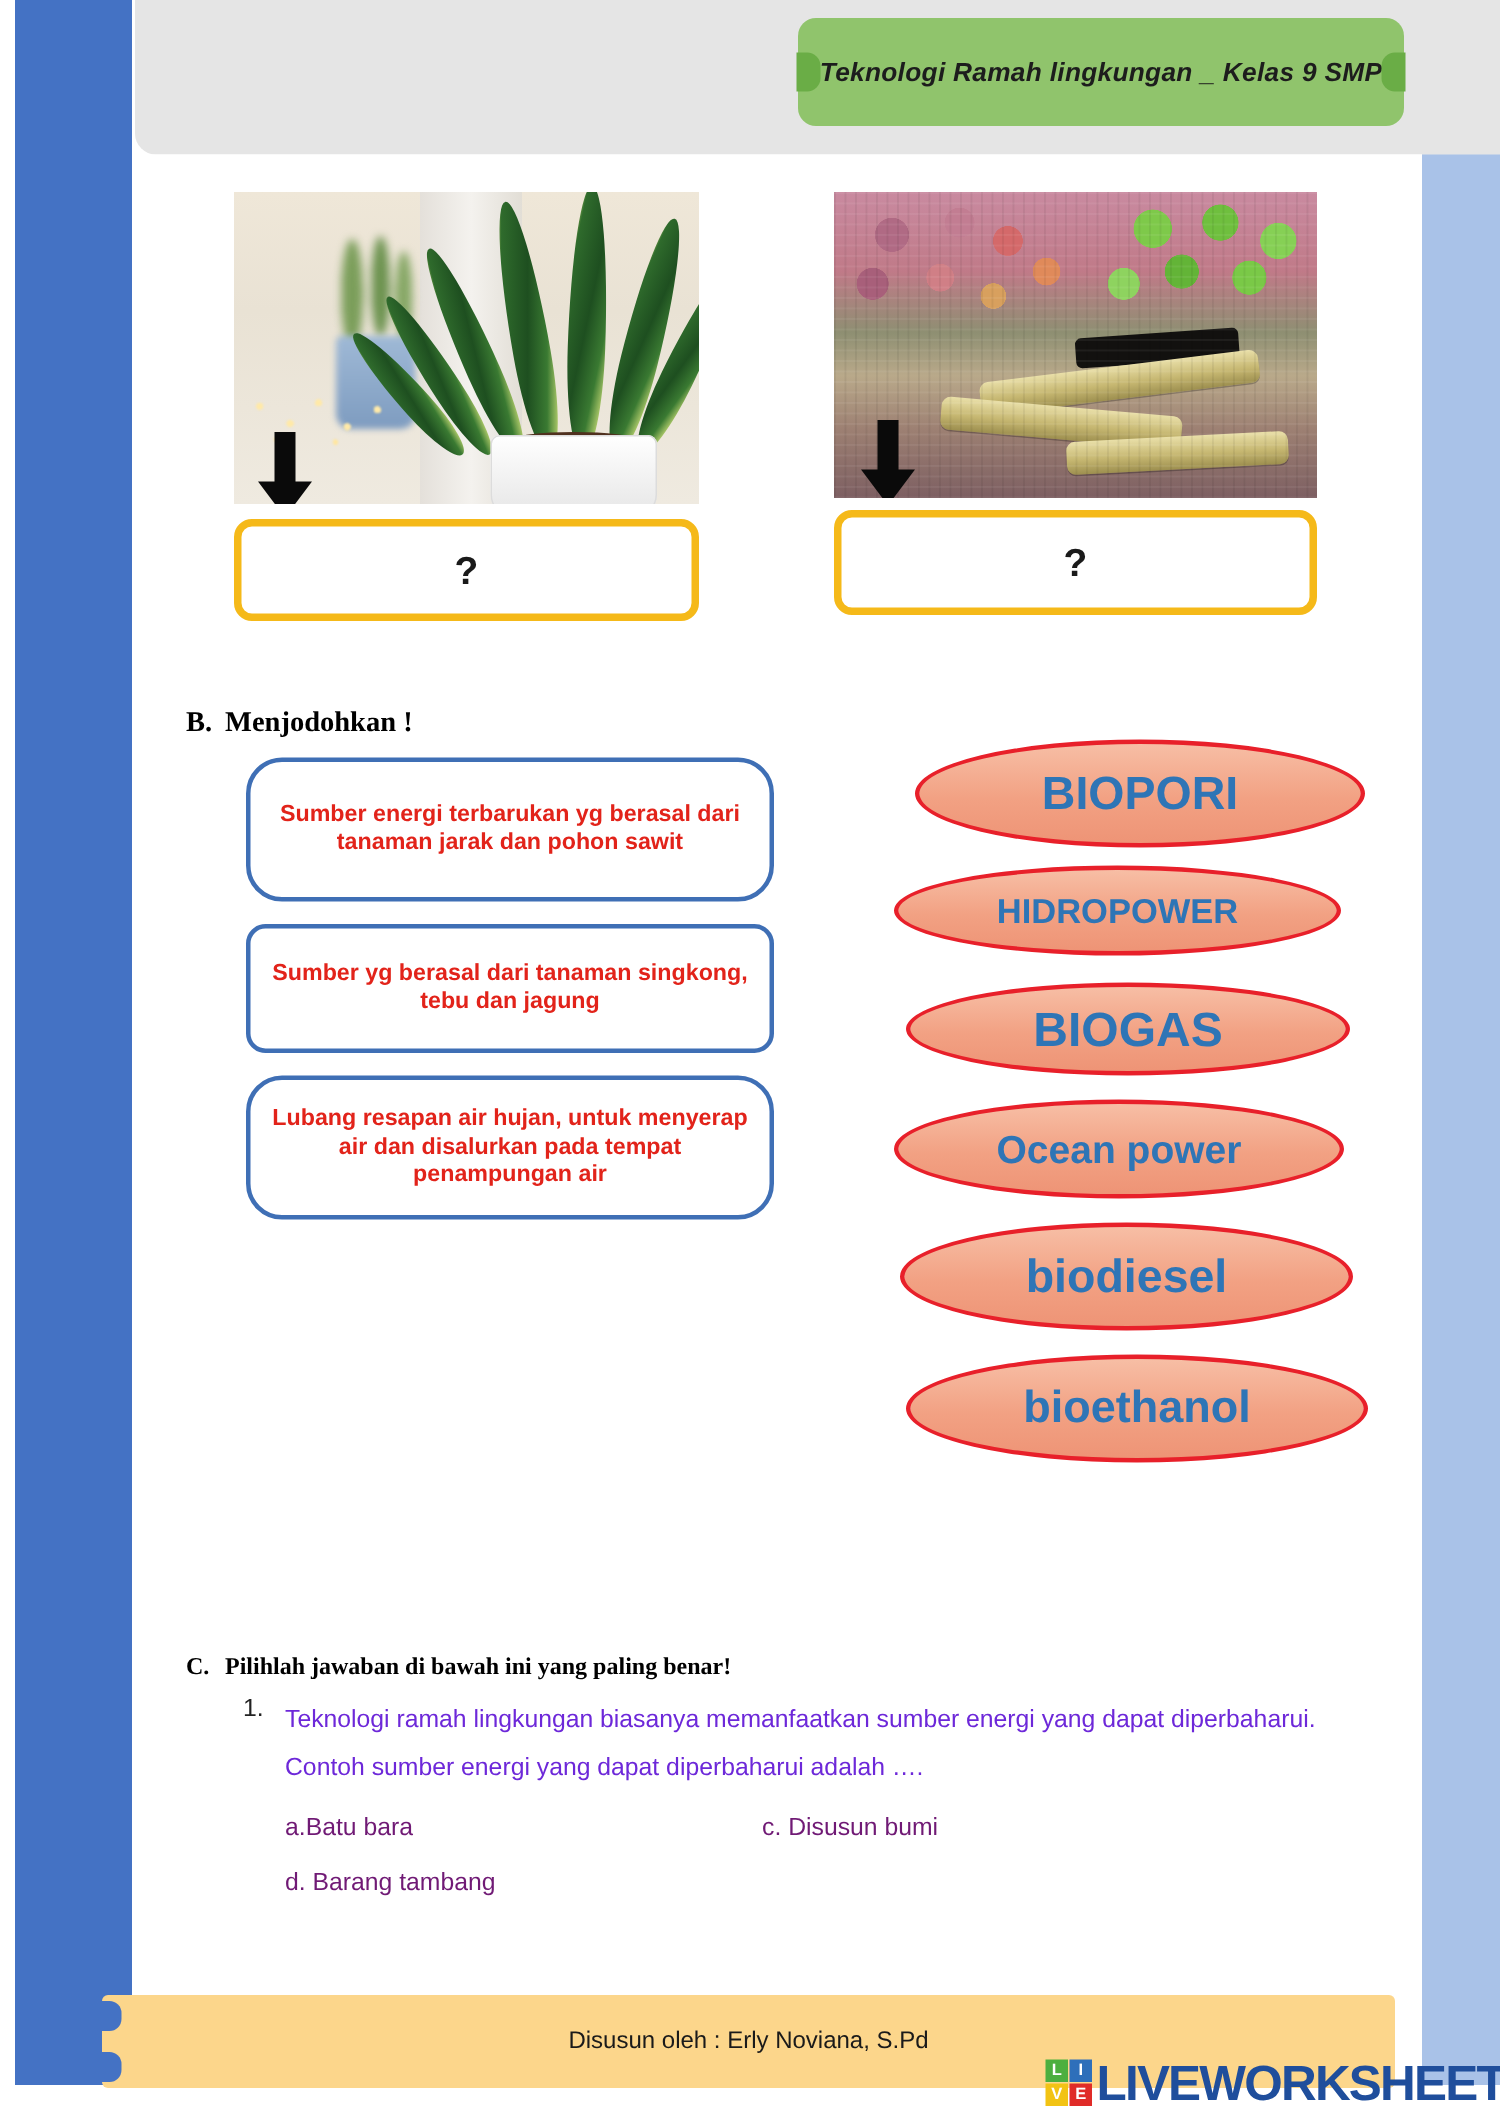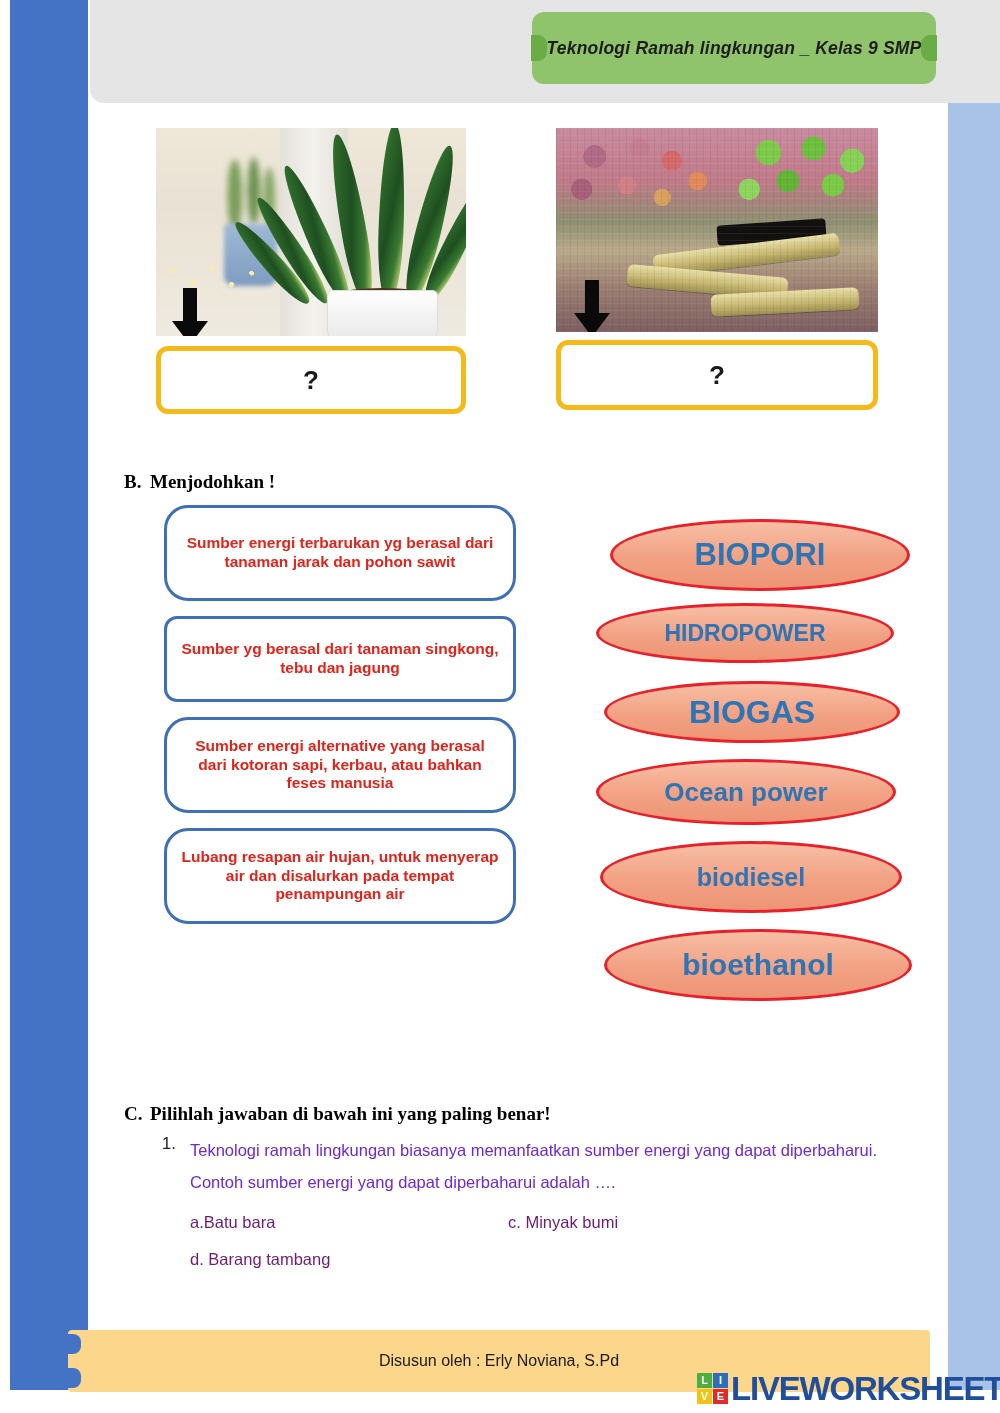--- a/index.html
+++ b/index.html
@@ -192,35 +192,35 @@
   .match-left { position:absolute; left:76px; top:402px; width:352px; }
   .desc-box {
     border:3.5px solid #3F6FB5; border-radius:13px; background:#fff;
     color:#E2231A; font-weight:bold; font-size:15.5px; line-height:1.22;
     text-align:center; padding:11px 12px; margin-bottom:15px;
     display:flex; align-items:center; justify-content:center;
   }
   .desc-box.h3 { min-height:96px;border-radius:24px; }
   .desc-box.h2 { min-height:86px; }
 
-  .match-right { position:absolute; left:508px; top:416px; width:330px; }
+  .match-right { position:absolute; left:508px; top:390px; width:330px; }
   .oval {
     position:relative; margin-bottom:12px;
     border:3.5px solid #E8202A; border-radius:50%;
     background:linear-gradient(180deg,#F7BEA5 0%, #F2A183 55%, #EE9476 100%);
     display:flex; align-items:center; justify-content:center;
     color:#2E75B6; font-weight:bold; text-align:center;
   }
   .oval span { display:block; }
 
   
   .sec-c { position:absolute; left:36px; top:1000px; width:800px; }
   .sec-c-head {
     font-family:"Liberation Serif", serif;
-    font-weight:bold; font-size:19px; color:#000; margin-bottom:9px;
+    font-weight:bold; font-size:16px; color:#000; margin-bottom:9px;
   }
   .sec-c-head .letter { display:inline-block; width:26px; }
   .q-row { display:flex; margin-left:38px; }
   .q-num { width:28px; font-size:16.5px; color:#222; }
   .q-text { flex:1; font-size:16.5px; color:#6d28d9; line-height:1.95; }
   .opts { margin-left:66px; margin-top:6px; }
   .opt-line { display:flex; font-size:16.5px; color:#701a75; line-height:2.25; }
   .opt-a { width:62px; }
   .opt-l { width:318px; }
   .opt-r { }
@@ -323,38 +323,37 @@
       </div>
     </div>
 
     <div class="sec-b-head">
       <span class="letter">B.</span><span>Menjodohkan !</span>
     </div>
 
     <div class="match-left">
       <div class="desc-box h3">Sumber energi terbarukan yg berasal dari tanaman jarak dan pohon sawit</div>
       <div class="desc-box h2">Sumber yg berasal dari tanaman singkong, tebu dan jagung</div>
-      <div class="desc-box h3">Sumber energi alternative yang berasal dari kotoran sapi, kerbau, atau bahkan feses manusia</div>
       <div class="desc-box h3">Lubang resapan air hujan, untuk menyerap air dan disalurkan pada tempat penampungan air</div>
     </div>
 
     <div class="match-right">
       <div class="oval" style="width:300px;height:72px;font-size:31px;margin-left:14px;">
         <span>BIOPORI</span>
       </div>
       <div class="oval" style="width:298px;height:60px;font-size:23px;margin-left:0px;margin-bottom:18px;">
         <span>HIDROPOWER</span>
       </div>
       <div class="oval" style="width:296px;height:62px;font-size:32px;margin-left:8px;margin-bottom:16px;">
         <span>BIOGAS</span>
       </div>
       <div class="oval" style="width:300px;height:66px;font-size:26px;margin-left:0px;margin-bottom:16px;">
         <span>Ocean power</span>
       </div>
-      <div class="oval" style="width:302px;height:72px;font-size:25px;margin-left:4px;margin-bottom:16px;">
+      <div class="oval" style="width:302px;height:72px;font-size:31px;margin-left:4px;margin-bottom:16px;">
         <span>biodiesel</span>
       </div>
       <div class="oval" style="width:308px;height:72px;font-size:30px;margin-left:8px;">
         <span>bioethanol</span>
       </div>
     </div>
 
     <div class="sec-c">
       <div class="sec-c-head">
         <span class="letter">C.</span><span>Pilihlah jawaban di bawah ini yang paling benar!</span>
@@ -365,21 +364,21 @@
         <div class="q-text">Teknologi ramah lingkungan biasanya memanfaatkan sumber energi yang dapat diperbaharui. Contoh sumber energi yang dapat diperbaharui adalah ….</div>
       </div>
 
       <div class="opts">
         <div class="opt-line">
           <div class="opt-l">
             <span class="opt-a">a.</span><span>Batu bara</span>
           </div>
           <div class="opt-r">
             <span>c.</span>
-            <span>Minyak bumi</span>
+            <span>Disusun bumi</span>
           </div>
         </div>
         <div class="opt-line">
           <div class="opt-r">
             <span>d.</span>
             <span>Barang tambang</span>
           </div>
         </div>
       </div>
     </div>

